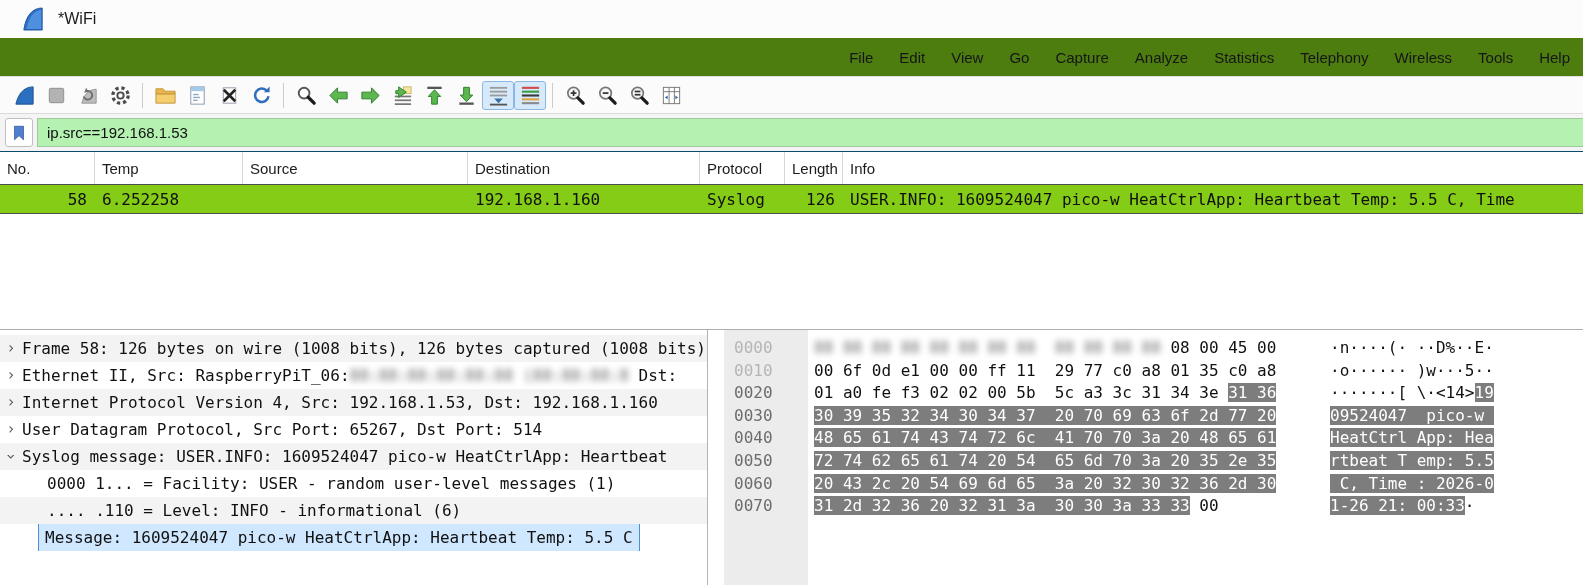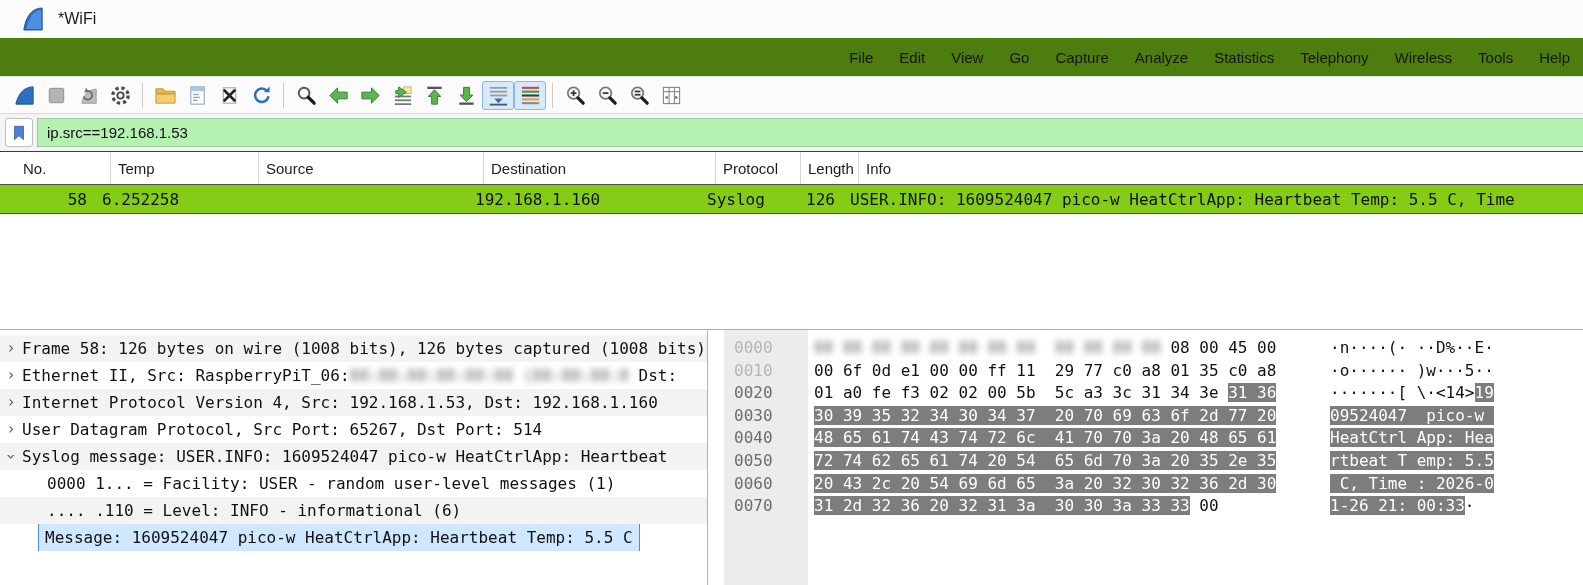--- a/index.html
+++ b/index.html
@@ -23,21 +23,21 @@
   .tool-btn svg{width:23px;height:23px;display:block;}
   .tool-sep{width:1px;height:25px;background:#cccccc;margin:0 6px;}
 
   
   .filterbar{height:38px;display:flex;align-items:center;padding:4px 0 4px 5px;background:#f4f4f4;border-bottom:1px solid #0c4a6e;}
   .bookmark-btn{width:28px;height:29px;border:1px solid #bfbfbf;border-radius:3px;background:#fff;display:flex;align-items:center;justify-content:center;margin-right:4px;flex:none;}
   .bookmark-btn svg{width:18px;height:20px;}
   .filter-input{flex:1;height:29px;border:1px solid #9fc89f;border-right:none;font-family:"Liberation Sans",sans-serif;font-size:15px;padding-left:9px;color:#101010;outline:none;}
 
   
-  .pl-header{height:32px;display:flex;background:#ffffff;font-size:15px;color:#1c1c1c;margin-left:16px;}
+  .pl-header{height:32px;display:flex;background:#ffffff;font-size:15px;color:#1c1c1c;}
   .pl-hcell{display:flex;align-items:center;padding-left:7px;border-right:1px solid #d6d6d6;overflow:visible;white-space:nowrap;}
   .pl-row{height:30px;display:flex;font-family:"DejaVu Sans Mono",monospace;font-size:16px;
           border-top:1px solid #4d4d4d;border-bottom:1px solid #4d4d4d;color:#101010;}
   .pl-cell{display:flex;align-items:center;padding-left:7px;white-space:pre;overflow:hidden;flex:none;}
   .pl-cell.num{justify-content:flex-end;padding-right:8px;padding-left:0;}
   .pl-empty{flex:1;background:#fff;}
 
   
   .lower{position:absolute;top:329px;left:0;right:0;bottom:0;display:flex;border-top:1px solid #aeaeae;background:#fff;}
   .details{width:708px;flex:none;padding-top:5px;font-family:"DejaVu Sans Mono",monospace;font-size:16px;overflow:hidden;border-right:1px solid #b3b3b3;}

